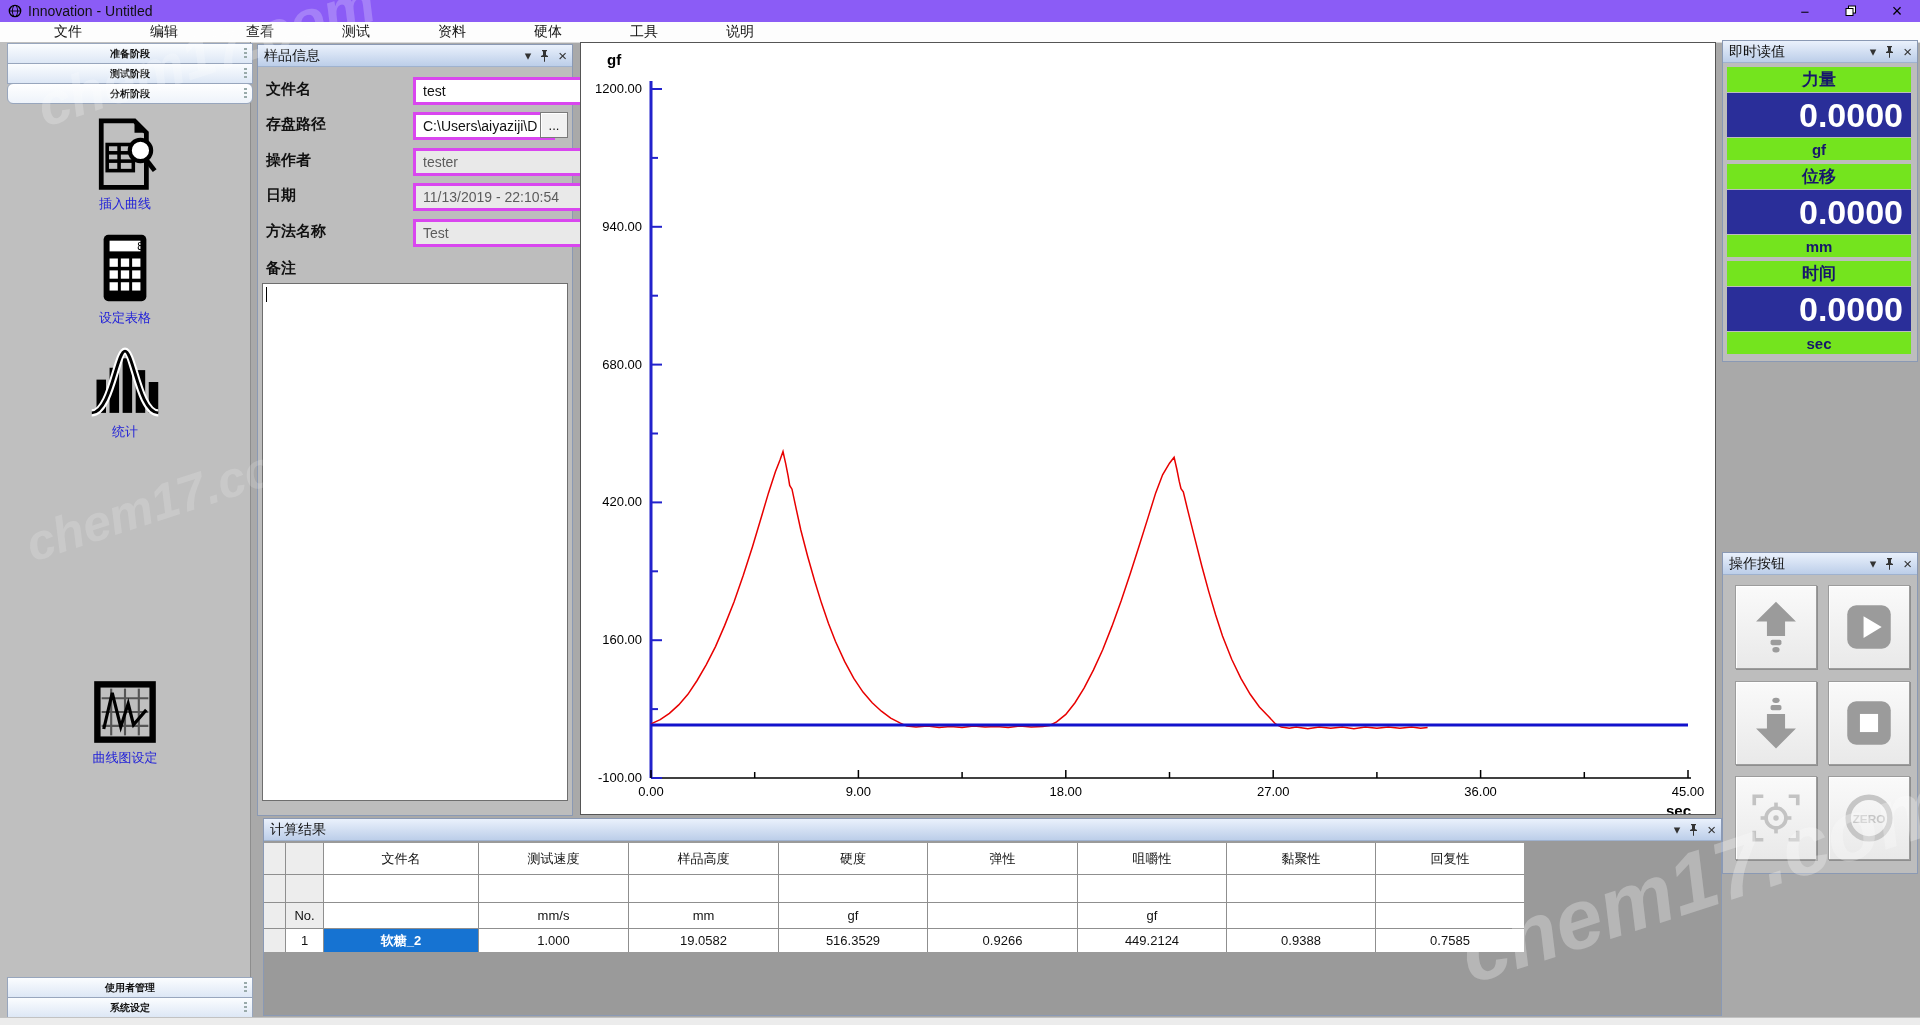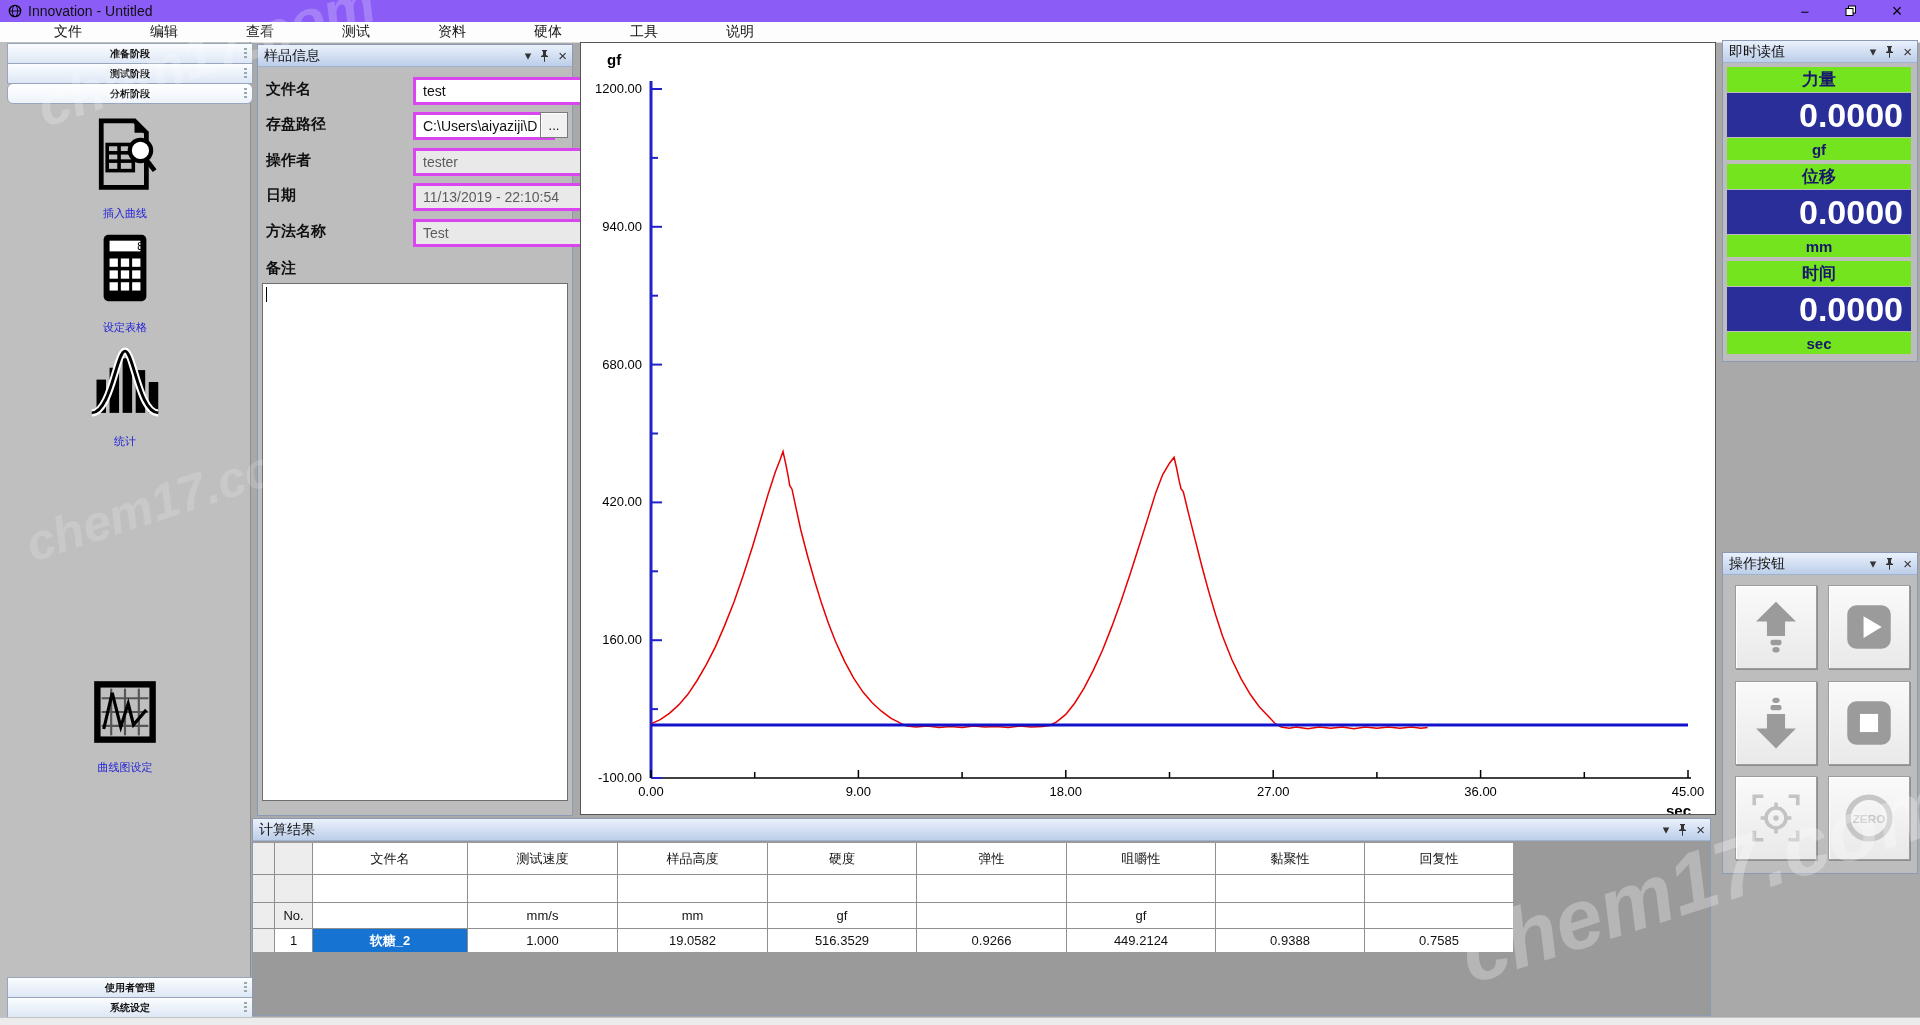--- a/index.html
+++ b/index.html
@@ -17,21 +17,21 @@
   .menu-item{padding:0 14px;height:20px;display:flex;align-items:center;margin-left:40px;}
   
   .sidebar{position:absolute;left:0;top:42px;width:250px;height:975px;background:#BFBFBF;
            border-right:1px solid #8d8d8d;}
   .side-tab{position:absolute;left:7px;width:244px;height:19px;border:1px solid #98a6bd;
             background:linear-gradient(#fbfdff,#dde7f5);display:flex;align-items:center;
             justify-content:center;font-weight:bold;font-size:10px;}
   .grip{position:absolute;right:5px;top:4px;width:3px;height:11px;
         background:repeating-linear-gradient(#9aa 0 2px,transparent 2px 4px);}
   .tool{position:absolute;left:0;width:250px;display:flex;flex-direction:column;align-items:center;}
-  .tool-label{margin-top:14px;font-size:11px;color:var(--tool_label_blue,#2222D8);}
+  .tool-label{margin-top:3px;font-size:13px;color:var(--tool_label_blue,#2222D8);}
   
   .panel{position:absolute;border:1px solid #8a99b4;background:#BDBDBD;}
   .ptitle{height:21px;background:linear-gradient(var(--panel_title_from,#EAF1FC),var(--panel_title_to,#BCCEE9));
           border-bottom:1px solid #9fb2cf;display:flex;align-items:center;font-size:14px;
           padding-left:6px;position:relative;}
   .ptools{position:absolute;right:5px;top:0;height:21px;display:flex;align-items:center;gap:9px;}
   .ptbtn{font-size:13px;color:#333;line-height:1;display:flex;align-items:center;}
   
   .fld-label{position:absolute;left:8px;font-size:15px;font-weight:bold;}
   .fld-input{position:absolute;left:155px;width:150px;height:22px;border:3px solid #d946ef;
@@ -361,21 +361,21 @@
       </svg>
     </div>
     <div class="opbtn" style="left:105px;top:223px;">
       <svg width="58" height="58" viewBox="0 0 64 64">
         <circle cx="32" cy="32" r="23" fill="none" stroke="#c6c6c6" stroke-width="6"></circle>
         <text x="32" y="37" text-anchor="middle" font-size="13" font-weight="bold" fill="#c6c6c6">ZERO</text>
       </svg>
     </div>
   </div>
 
-  <div class="panel" style="left:252px;top:818px;width:1457px;height:196px;background:#9A9A9A;">
+  <div class="panel" style="left:263px;top:818px;width:1457px;height:196px;background:#9A9A9A;">
     <div class="ptitle">
       <span>计算结果</span>
       <span class="ptools">
         <span class="ptbtn">▾</span>
         <span class="ptbtn">
             <svg width="9" height="12" viewBox="0 0 9 12">
               <path d="M2 0h5v1L6 1.5V5l2 1v1H5v4.5L4.5 12 4 11.5V7H1V6l2-1V1.5L2 1z" fill="#333"></path>
             </svg>
           </span>
         <span class="ptbtn" style="font-size:15px;">×</span>

